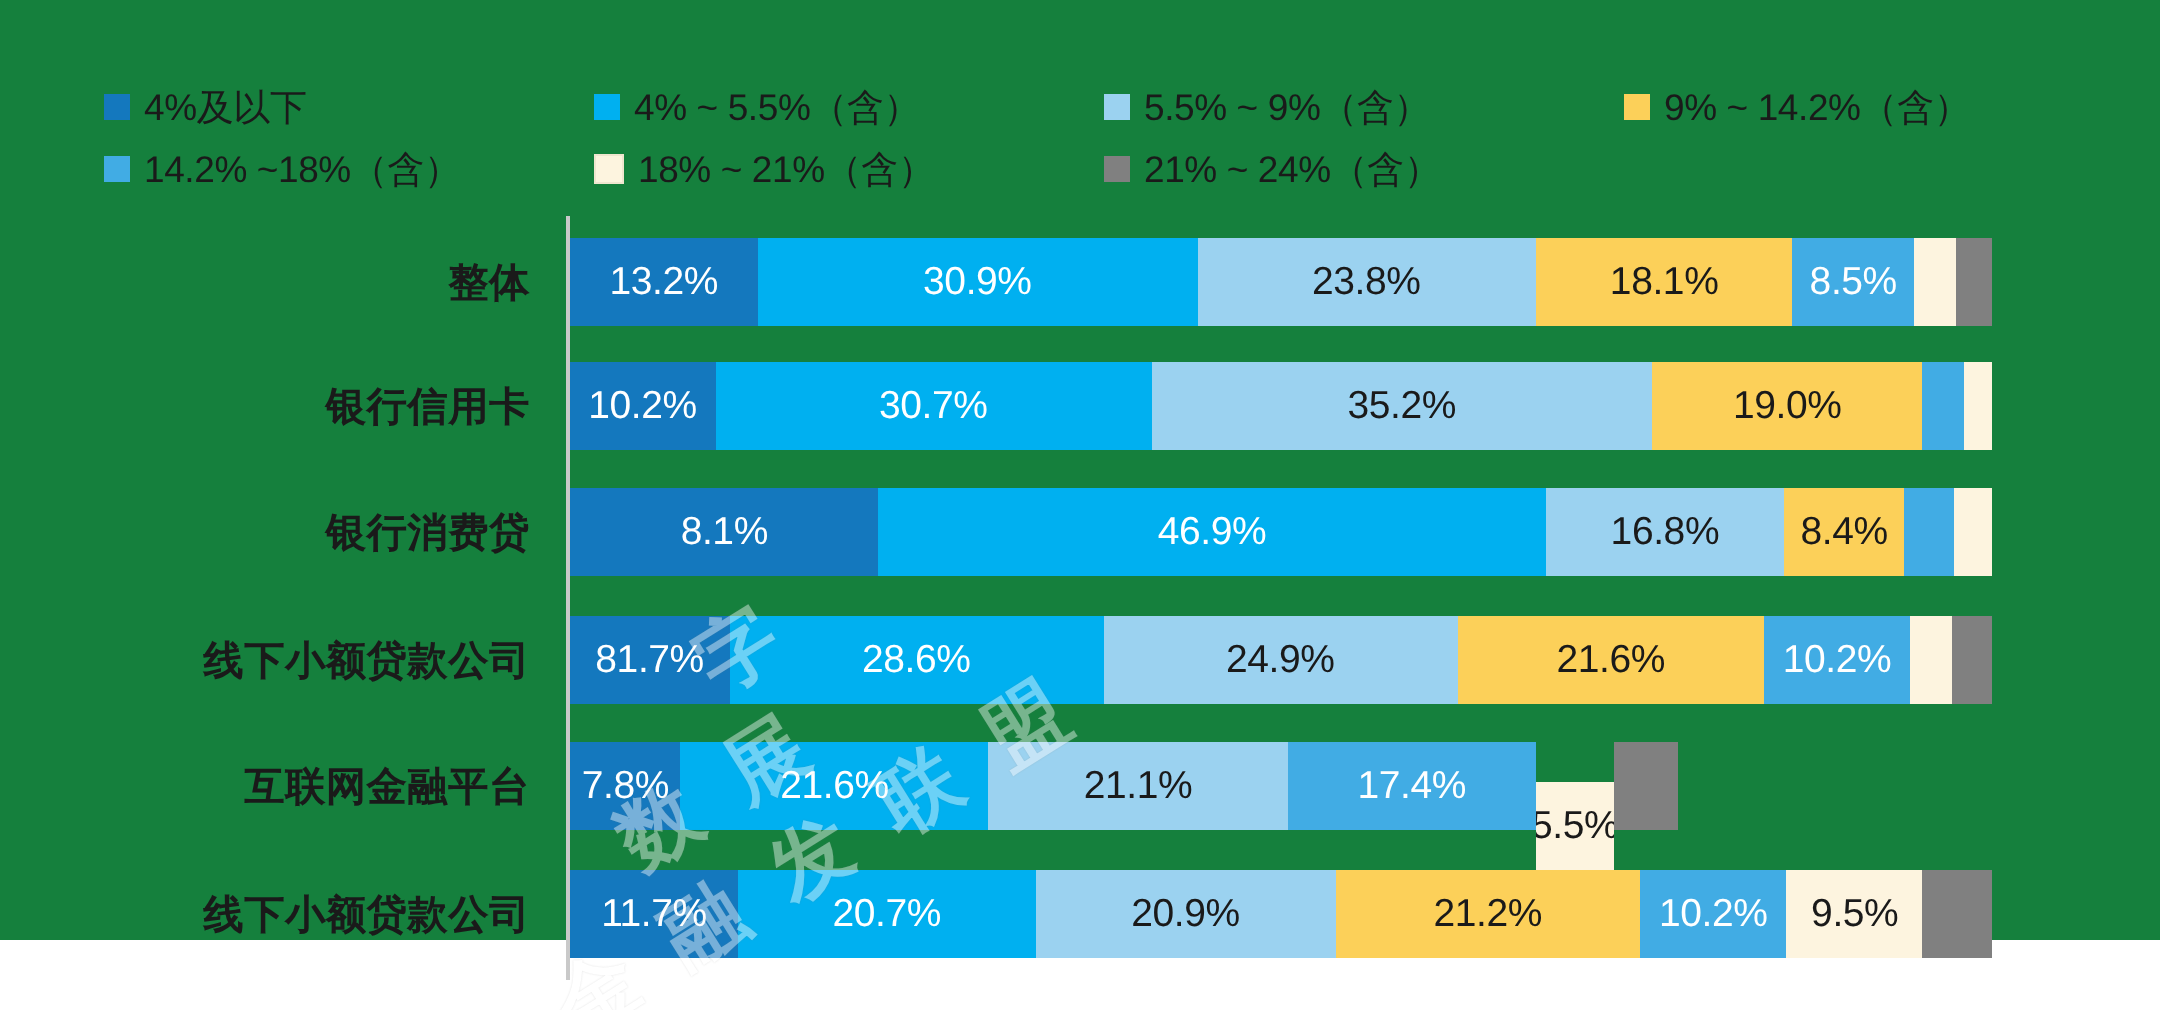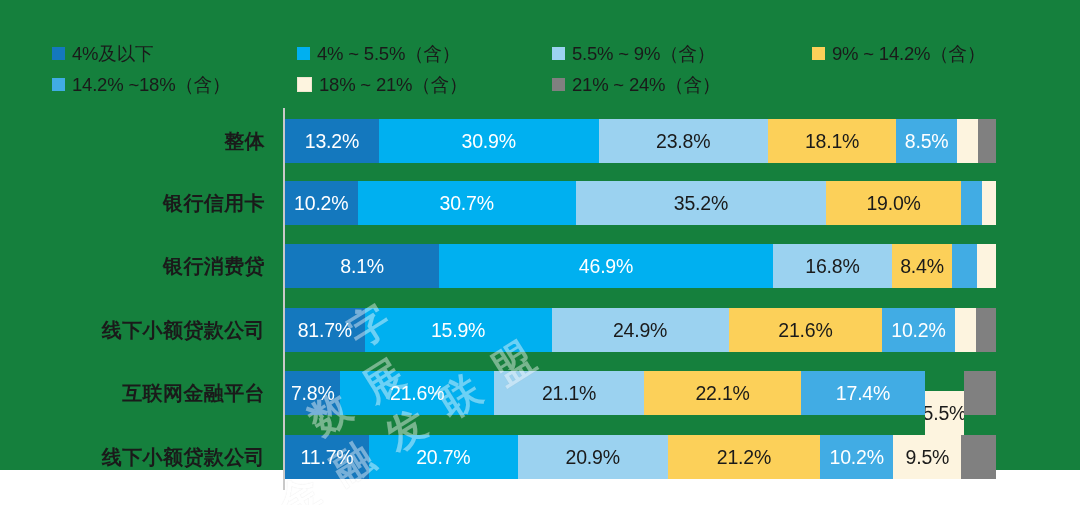--- a/index.html
+++ b/index.html
@@ -243,21 +243,21 @@
             <div class="seg" style="flex: 0 0 2.6%; background: rgb(253, 244, 223);"></div>
           </div>
         </div>
         <div class="cat-row" style="top: 190.5px;">
           <div class="cat-label">线下小额贷款公司</div>
           <div class="bar">
             <div class="seg" style="flex: 0 0 11.2%; background: rgb(20, 120, 190);">
               <span class="seg-label light">81.7%</span>
             </div>
             <div class="seg" style="flex: 0 0 26.3%; background: rgb(0, 176, 240);">
-              <span class="seg-label light">15.9%</span>
+              <span class="seg-label light">28.6%</span>
             </div>
             <div class="seg" style="flex: 0 0 24.9%; background: rgb(155, 210, 240);">
               <span class="seg-label dark">24.9%</span>
             </div>
             <div class="seg" style="flex: 0 0 21.6%; background: rgb(252, 208, 89);">
               <span class="seg-label dark">21.6%</span>
             </div>
             <div class="seg" style="flex: 0 0 10.2%; background: rgb(65, 172, 228);">
               <span class="seg-label light">10.2%</span>
             </div>
@@ -269,23 +269,20 @@
           <div class="cat-label">互联网金融平台</div>
           <div class="bar">
             <div class="seg" style="flex: 0 0 7.8%; background: rgb(20, 120, 190);">
               <span class="seg-label light">7.8%</span>
             </div>
             <div class="seg" style="flex: 0 0 21.6%; background: rgb(0, 176, 240);">
               <span class="seg-label light">21.6%</span>
             </div>
             <div class="seg" style="flex: 0 0 21.1%; background: rgb(155, 210, 240);">
               <span class="seg-label dark">21.1%</span>
-            </div>
-            <div class="seg" style="flex: 0 0 22.1%; background: rgb(252, 208, 89);">
-              <span class="seg-label dark">22.1%</span>
             </div>
             <div class="seg" style="flex: 0 0 17.4%; background: rgb(65, 172, 228);">
               <span class="seg-label light">17.4%</span>
             </div>
             <div class="seg" style="flex: 0 0 5.5%; background: rgb(253, 244, 223); margin-top: 20px;">
               <span class="seg-label dark">5.5%</span>
             </div>
             <div class="seg" style="flex: 0 0 4.5%; background: rgb(128, 128, 128);"></div>
           </div>
         </div>

